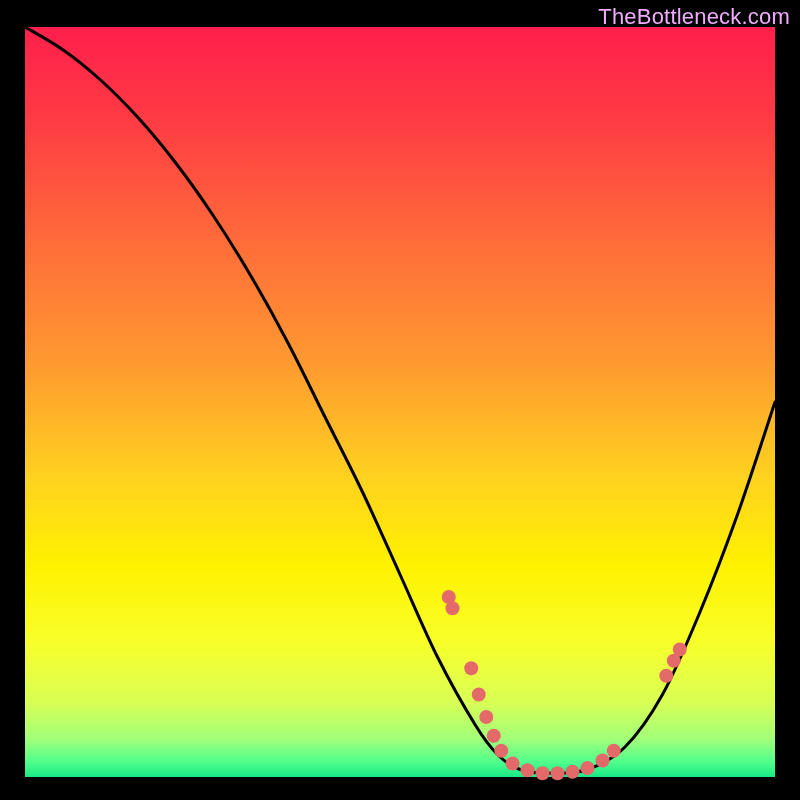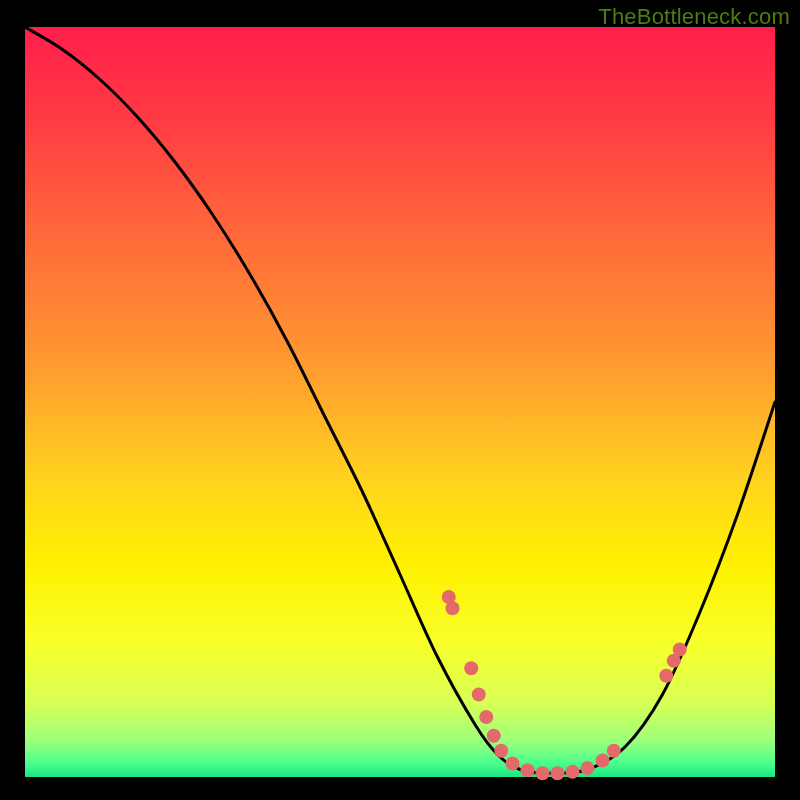--- a/index.html
+++ b/index.html
@@ -20,21 +20,21 @@
     top: 0;
     left: 0;
     display: block;
   }
   .attribution {
     position: absolute;
     top: 4px;
     right: 10px;
     font-family: Arial, Helvetica, sans-serif;
     font-size: 22px;
-    color: #4d7c0f;
+    color: #f0abfc;
     letter-spacing: 0.2px;
     user-select: none;
   }
 </style>
 </head>
 <body>
 
 <div class="stage">
 
   <svg viewBox="0 0 800 800" width="800" height="800">

